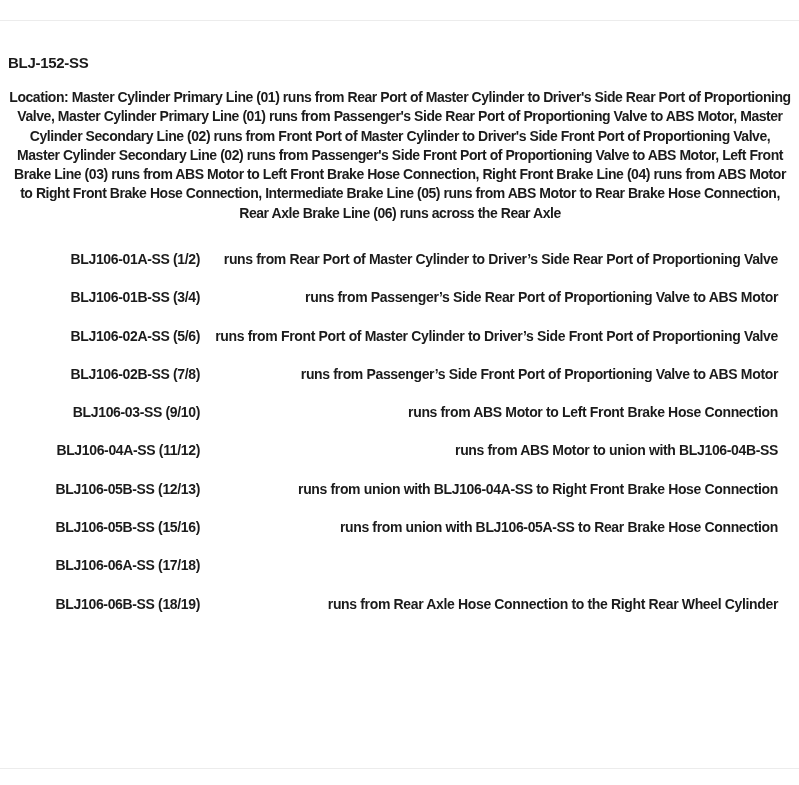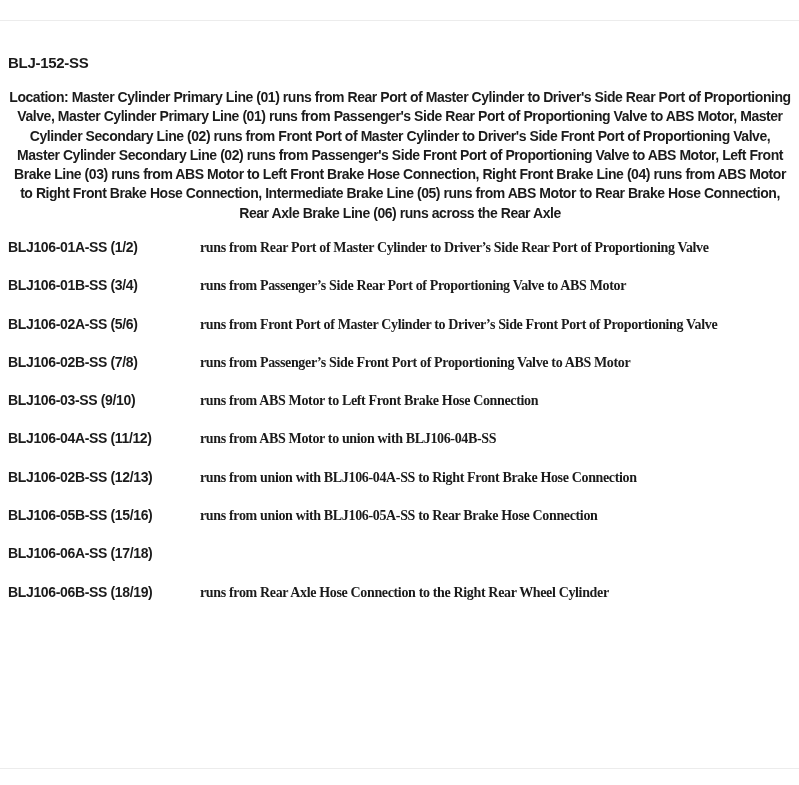--- a/index.html
+++ b/index.html
@@ -42,40 +42,40 @@
     top: 88px;
     width: 784px;
     font-size: 14px;
     line-height: 19.3px;
     letter-spacing: -0.45px;
     text-align: center;
   }
   .parts-table {
     position: absolute;
     left: 8px;
-    top: 238px;
+    top: 250px;
     width: 784px;
+    text-align: right;
   }
   .part-row {
     display: flex;
     align-items: flex-start;
     margin-bottom: 19px;
     font-size: 14px;
     line-height: 19.3px;
     letter-spacing: -0.35px;
   }
   .part-no {
     flex: 0 0 192px;
     width: 192px;
     white-space: nowrap;
   }
   .part-desc {
     width: 578px;
     max-width: 578px;
-    font-family: Liberation Serif, serif;
   }
 </style>
 </head>
 <body style="color: rgb(27, 27, 27);">
 
 <div class="rule" id="rule-top" style="background: rgb(236, 236, 236);"></div>
 
 <div class="doc-title">BLJ-152-SS</div>
 
 <div class="location-para">Location: Master Cylinder Primary Line (01) runs from Rear Port of Master Cylinder to Driver's Side Rear Port of Proportioning Valve, Master Cylinder Primary Line (01) runs from Passenger's Side Rear Port of Proportioning Valve to ABS Motor, Master Cylinder Secondary Line (02) runs from Front Port of Master Cylinder to Driver's Side Front Port of Proportioning Valve, Master Cylinder Secondary Line (02) runs from Passenger's Side Front Port of Proportioning Valve to ABS Motor, Left Front Brake Line (03) runs from ABS Motor to Left Front Brake Hose Connection, Right Front Brake Line (04) runs from ABS Motor to Right Front Brake Hose Connection, Intermediate Brake Line (05) runs from ABS Motor to Rear Brake Hose Connection, Rear Axle Brake Line (06) runs across the Rear Axle</div>
@@ -105,21 +105,21 @@
     <div class="part-no">BLJ106-03-SS (9/10)</div>
     <div class="part-desc">runs from ABS Motor to Left Front Brake Hose Connection</div>
   </div>
 
   <div class="part-row">
     <div class="part-no">BLJ106-04A-SS (11/12)</div>
     <div class="part-desc">runs from ABS Motor to union with BLJ106-04B-SS</div>
   </div>
 
   <div class="part-row">
-    <div class="part-no">BLJ106-02B-SS (12/13)</div>
+    <div class="part-no">BLJ106-05B-SS (12/13)</div>
     <div class="part-desc">runs from union with BLJ106-04A-SS to Right Front Brake Hose Connection</div>
   </div>
 
 
   <div class="part-row">
     <div class="part-no">BLJ106-05B-SS (15/16)</div>
     <div class="part-desc">runs from union with BLJ106-05A-SS to Rear Brake Hose Connection</div>
   </div>
 
   <div class="part-row">

